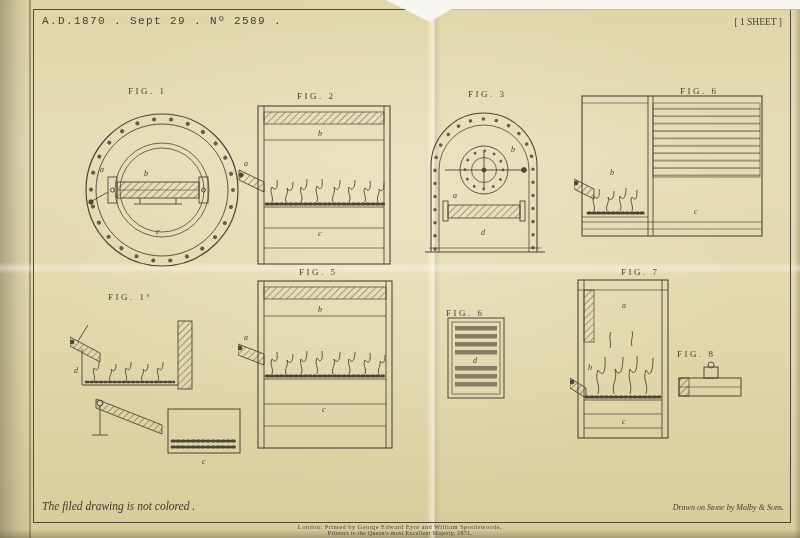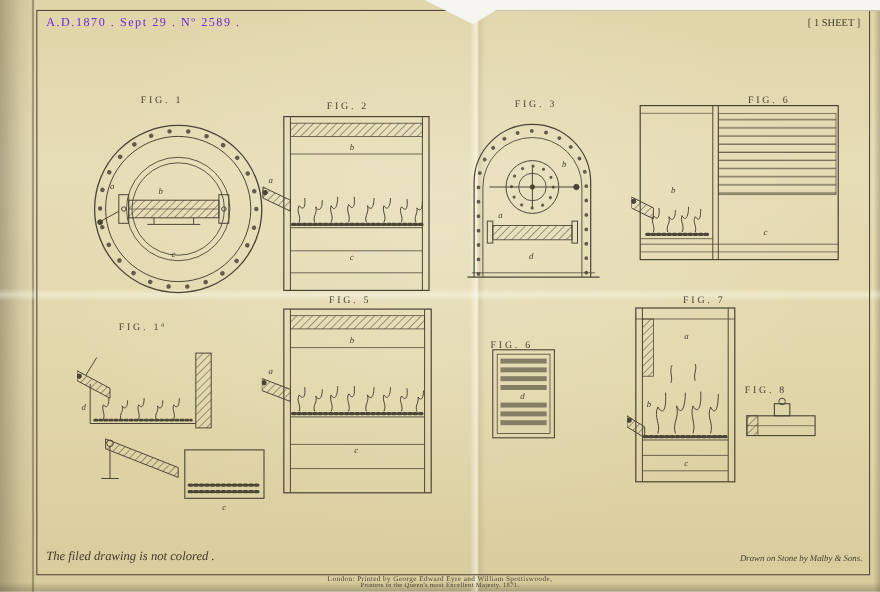--- a/index.html
+++ b/index.html
@@ -17,21 +17,21 @@
     background:linear-gradient(270deg,rgba(88,80,58,.30),rgba(88,80,58,0));}
   .crease-v{position:absolute;left:427px;top:0;bottom:0;width:14px;
     background:linear-gradient(90deg,rgba(0,0,0,0),rgba(255,255,245,.55) 45%,rgba(140,128,95,.18) 62%,rgba(0,0,0,0));}
   .crease-h{position:absolute;left:0;right:0;top:262px;height:12px;
     background:linear-gradient(180deg,rgba(0,0,0,0),rgba(255,255,245,.40) 50%,rgba(0,0,0,0));}
   .scan-strip{position:absolute;left:428px;top:0;width:372px;height:9px;background:#f7f5f0;
     border-bottom:1px solid rgba(150,140,110,.5);z-index:6;}
   .scan-notch{position:absolute;left:386px;top:0;width:80px;height:22px;background:#f7f5f0;
     clip-path:polygon(0 0,100% 0,55% 100%);z-index:6;}
   .frame{position:absolute;left:33px;top:9px;right:9px;bottom:15px;border:1.2px solid #53493a;z-index:1;}
-  .hdr{position:absolute;left:42px;top:15px;z-index:2;color:#6d28d9;}
+  .hdr{position:absolute;left:42px;top:15px;z-index:2;color:#404040;font-family:Liberation Mono, monospace;}
   .hdr1{font-size:11px;letter-spacing:1.4px;white-space:nowrap;}
   .hdr2{font-size:10.5px;letter-spacing:1.1px;margin-top:3px;white-space:nowrap;}
   .sheet-label{position:absolute;right:18px;top:17px;font-size:9.5px;
     color:#433d2c;z-index:2;white-space:nowrap;}
   .fig-label{position:absolute;font-size:9px;letter-spacing:2.5px;color:#4a4434;
     white-space:nowrap;z-index:3;font-family:Liberation Serif, serif;}
   .dwg{position:absolute;z-index:2;}
   .dwg *{stroke:#4b4535;fill:none;stroke-width:0.9;}
   .dwg text{stroke:none;fill:#433d2c;font:italic 8px "Liberation Serif",serif;}
   .foot-left{position:absolute;left:42px;top:500px;font-style:italic;font-size:11.5px;

